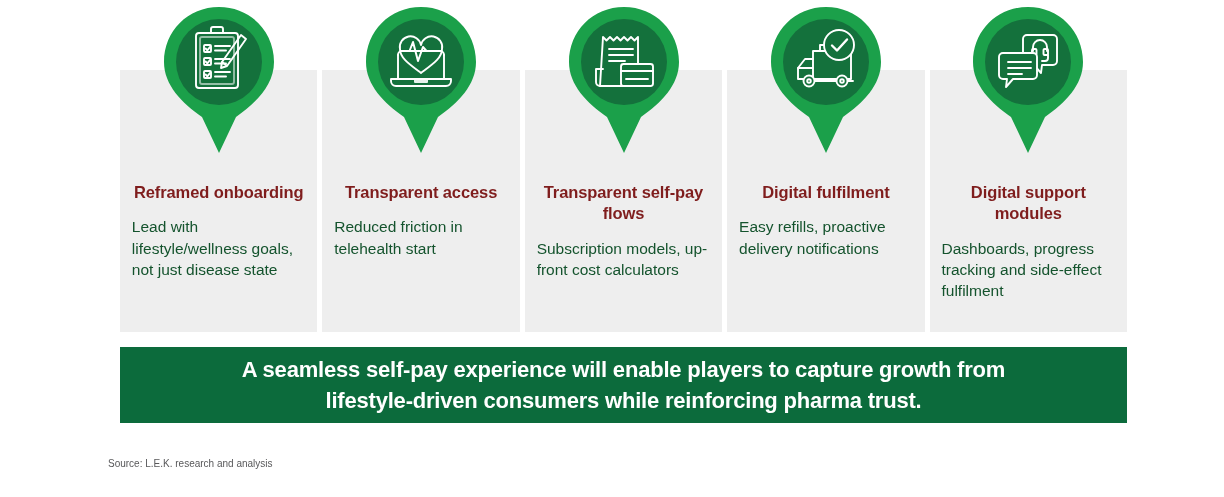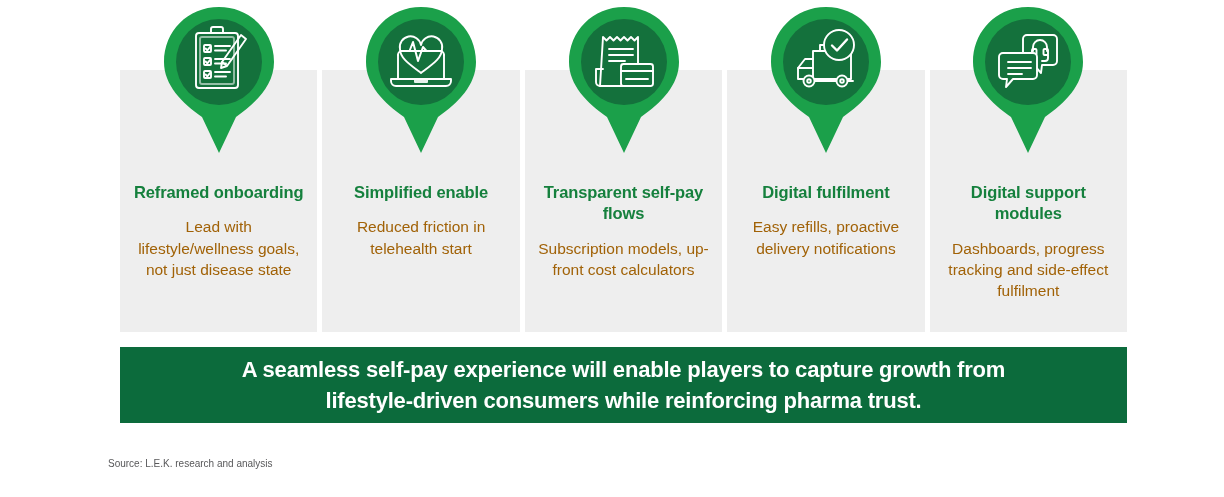--- a/index.html
+++ b/index.html
@@ -54,31 +54,31 @@
   }
 
   
   .col-title {
     margin-top: 112px;
     width: 86%;
     text-align: center;
     font-size: 16.5px;
     font-weight: bold;
     line-height: 1.3;
-    color: #15803d;
+    color: #7f1d1d;
     letter-spacing: -0.1px;
   }
   .col-desc {
     margin-top: 13px;
     width: 88%;
-    text-align: center;
+    text-align: left;
     font-size: 15.5px;
     font-weight: normal;
     line-height: 1.36;
-    color: #a16207;
+    color: #14532d;
   }
 
   
   #banner {
     position: absolute;
     left: 120px;
     top: 347px;
     width: 1007px;
     height: 76px;
     background: #0c6b3c;
@@ -151,21 +151,21 @@
           <g fill="none" stroke="#ffffff" stroke-width="1.9" stroke-linecap="round" stroke-linejoin="round">
             <path d="M34 48 v24 h46 v-24"></path>
             <path d="M34 48 a4 4 0 0 1 4 -4 h38 a4 4 0 0 1 4 4"></path>
             <path d="M27 72 h60 a0 0 0 0 1 0 0 v2 a5 5 0 0 1 -5 5 h-50 a5 5 0 0 1 -5 -5 z"></path>
             <path d="M50 72 h14 v3 a1 1 0 0 1 -1 1 h-12 a1 1 0 0 1 -1 -1 z" fill="#ffffff" stroke="none" opacity="0.9"></path>
             <path d="M57 66 c-12 -9 -21 -15 -21 -24 a10.5 10.5 0 0 1 21 -4 a10.5 10.5 0 0 1 21 4 c0 9 -9 15 -21 24 z"></path>
             <path d="M36.5 44 h9 l3.5 -9 l5 19 l5 -14 l3.5 4 h15" stroke-width="2"></path>
           </g>
         </svg>
       </div>
-      <div class="col-title">Simplified enable</div>
+      <div class="col-title">Transparent access</div>
       <div class="col-desc">Reduced friction in telehealth start</div>
     </div>
 
     <div class="column">
       <div class="pin-wrap">
         <svg width="114" height="146" viewBox="0 0 114 146">
           <path d="M57 0 C26 0 2 24 2 55 C2 78 20 96 40 110 L57 146 L74 110 C94 96 112 78 112 55 C112 24 88 0 57 0 Z" fill="#1ba04a"></path>
           <circle cx="57" cy="55" r="43" fill="#14713c"></circle>
           <g fill="none" stroke="#ffffff" stroke-width="1.9" stroke-linecap="round" stroke-linejoin="round">
             <path d="M36 30 l3.5 3.5 l3.5 -3.5 l3.5 3.5 l3.5 -3.5 l3.5 3.5 l3.5 -3.5 l3.5 3.5 l3.5 -3.5 l3.5 3.5 l3.5 -3.5 v49 h-38 z"></path>

